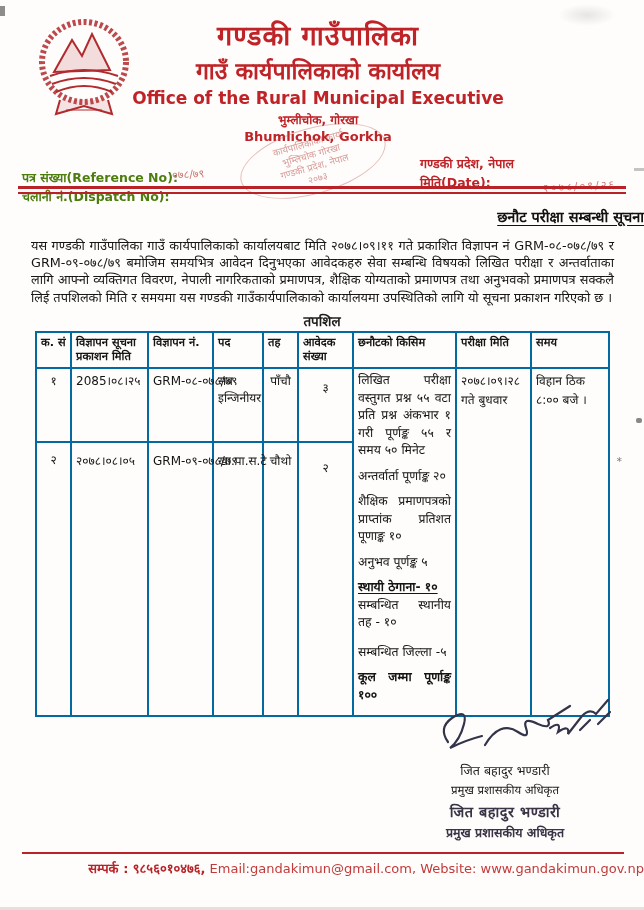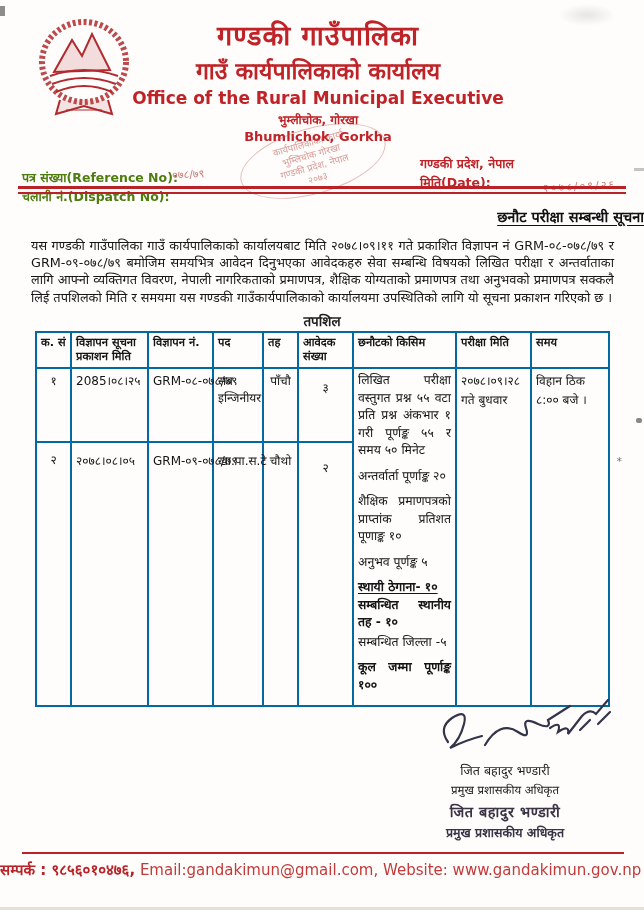--- a/index.html
+++ b/index.html
@@ -57,36 +57,36 @@
   }
   table.main th, table.main td {
     border:2px solid #0369a1; vertical-align:top; padding:3px 4px; color:#141414;
   }
   table.main th { font-size:11.3px; font-weight:700; text-align:left; line-height:14px; height:30px;}
   td.c { text-align:center; }
   tr.r1 { height:74px; }
   .kisim { text-align:justify; line-height:17.5px; font-size:12.3px; }
   .kisim p { margin-bottom:8px; }
   .kisim .u  { font-weight:700; text-decoration:underline; text-underline-offset:2px; margin-bottom:0;margin-top:8px;}
-  .kisim .n0 { margin-bottom:2px;font-weight:bold; }
+  .kisim .n0 { margin-bottom:12px; }
   .kisim .b  { font-weight:700; margin-top:8px; }
   .examdate { padding-top:38px; line-height:19px; }
   .examtime { padding-top:18px; line-height:19px; }
 
   
   .sig-svg { position:absolute; left:430px; top:690px; width:200px; height:80px; }
   .sig-block { position:absolute; left:390px; top:762px; width:230px; text-align:center; }
   .sig-name-typed  { font-size:12.5px; color:#222; }
   .sig-title-typed { font-size:11.5px; color:#222; margin-top:3px;}
   .sig-name-stamp  { font-size:14.5px; font-weight:700; color:#3a3346; margin-top:4px; letter-spacing:.5px;}
   .sig-title-stamp { font-size:12.5px; font-weight:700; color:#3a3346; margin-top:3px;}
 
   
   .footer-rule { position:absolute; left:22px; right:20px; top:852px; border-top:2.5px solid #b92227; }
-  .footer-text { position:absolute; left:0; right:0; top:859px; text-align:left; font-size:15px; color:#c23a3a; }
+  .footer-text { position:absolute; left:0; right:0; top:859px; text-align:right; font-size:13px; color:#c23a3a; }
   .footer-text .b { font-weight:700; color:#b92227; }
 
   
   .smudge-tr { position:absolute; right:28px; top:4px; width:58px; height:22px; background:radial-gradient(ellipse at center, rgba(120,120,120,.18), transparent 70%); }
   .mark-edge1 { position:absolute; right:2px; top:418px; width:6px; height:5px; background:rgba(40,40,40,.55); border-radius:2px;}
   .mark-edge2 { position:absolute; right:0px; top:168px; width:10px; height:3px; background:rgba(90,90,90,.35);}
   .mark-tl { position:absolute; left:0; top:6px; width:5px; height:10px; background:rgba(30,30,30,.5); }
   .dot-star { position:absolute; right:22px; top:455px; color:#777; font-size:11px; }
 </style>
 </head>

